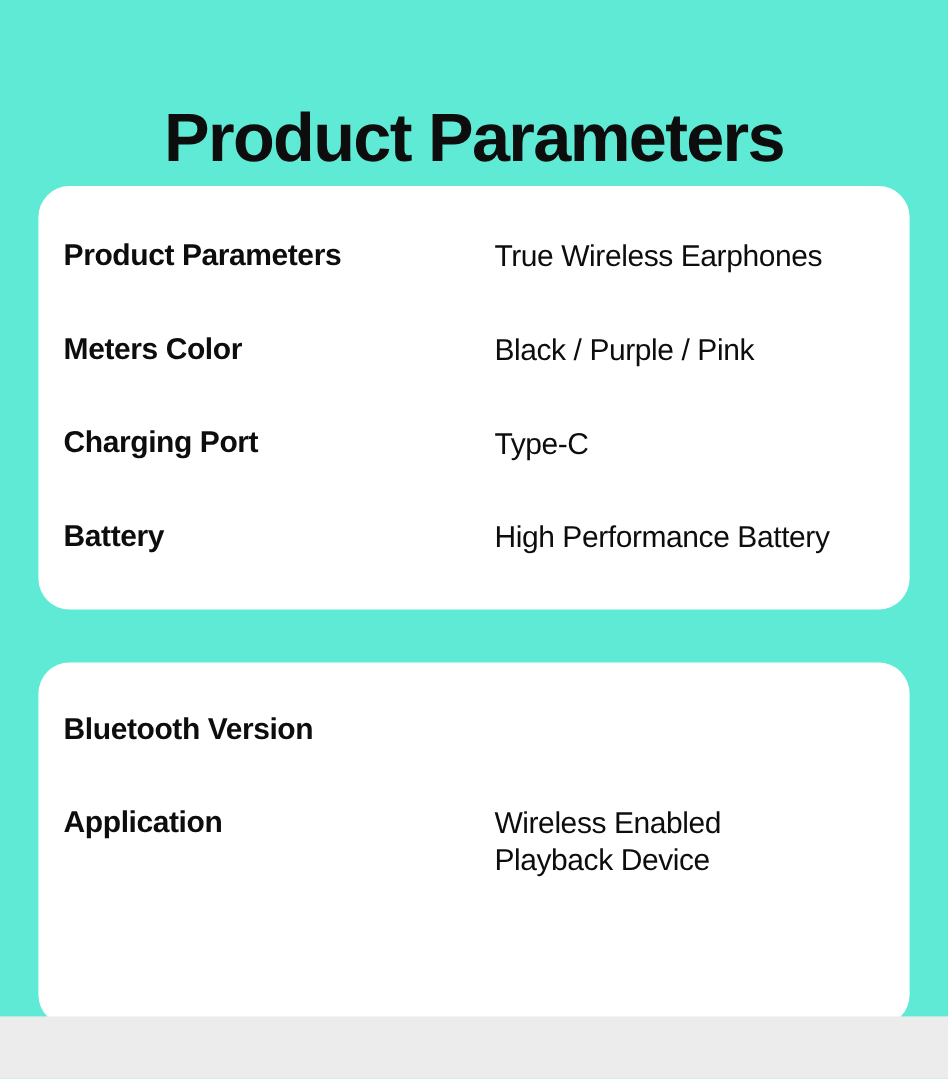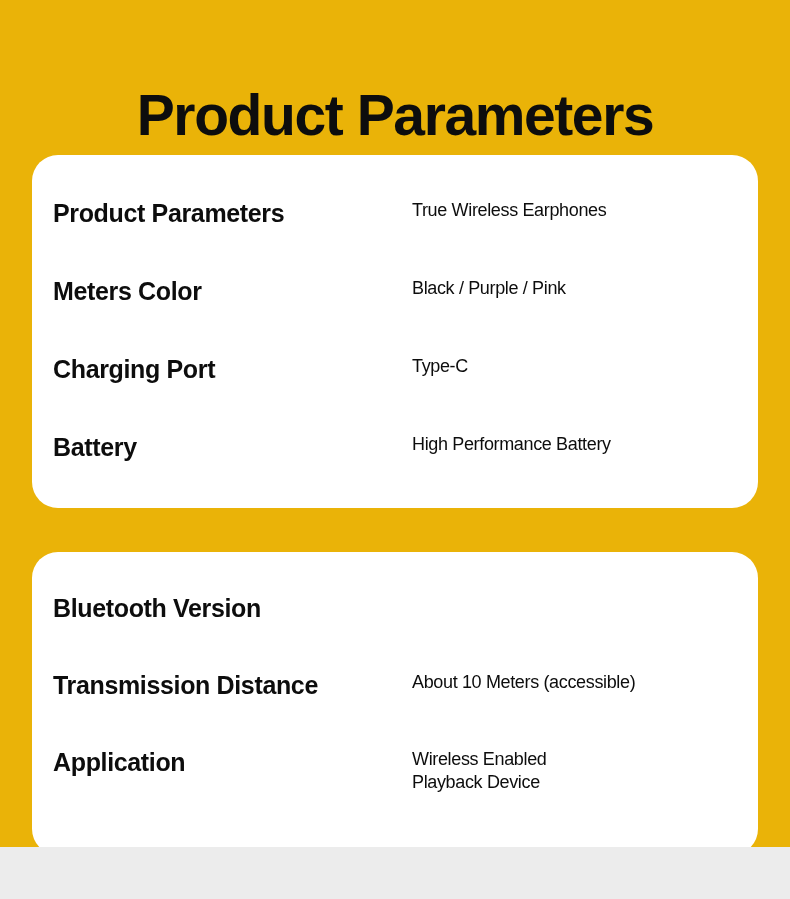--- a/index.html
+++ b/index.html
@@ -13,21 +13,21 @@
     font-family: "Liberation Sans", sans-serif;
     color: #0d0d0d;
     overflow: hidden;
     position: relative;
     -webkit-font-smoothing: antialiased;
   }
 
   #page {
     position: absolute;
     inset: 0;
-    background: #eab308;
+    background: #5eead4;
   }
 
   
   .bottom-strip {
     position: absolute;
     left: 0;
     right: 0;
     bottom: 0;
     height: 52px;
     background: #ececec;
@@ -84,21 +84,21 @@
     font-size: 25px;
     font-weight: 700;
     letter-spacing: -0.35px;
     line-height: 1.18;
     color: #0d0d0d;
     white-space: nowrap;
   }
 
   .spec-value {
     flex: 1 1 auto;
-    font-size: 18px;
+    font-size: 25px;
     font-weight: 400;
     letter-spacing: -0.35px;
     line-height: 1.25;
     color: #0d0d0d;
     white-space: pre-line;
   }
 </style>
 </head>
 <body>
 
@@ -129,24 +129,20 @@
     </div>
 
   </section>
 
   <section class="card card--secondary">
 
     <div class="spec-row">
       <div class="spec-label">Bluetooth Version</div>
     </div>
 
-    <div class="spec-row">
-      <div class="spec-label">Transmission Distance</div>
-      <div class="spec-value">About 10 Meters (accessible)</div>
-    </div>
 
     <div class="spec-row">
       <div class="spec-label">Application</div>
       <div class="spec-value">Wireless Enabled
 Playback Device</div>
     </div>
 
   </section>
 
   <div class="bottom-strip"></div>

